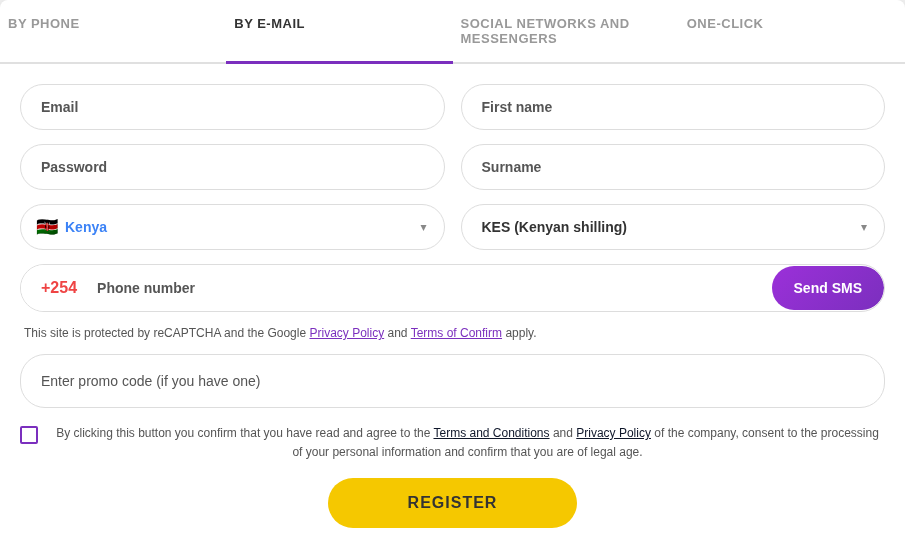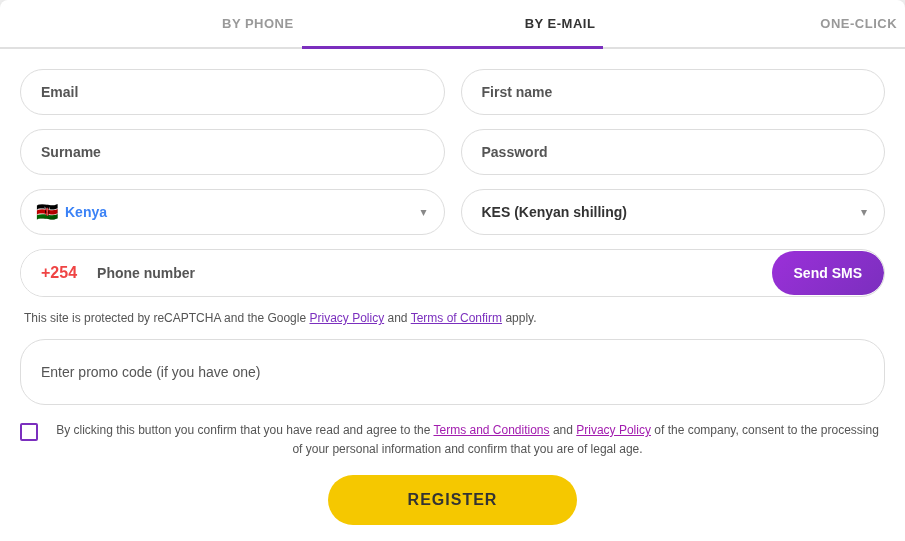--- a/index.html
+++ b/index.html
@@ -19,21 +19,21 @@
       box-shadow: 0 2px 10px rgba(0,0,0,0.1);
     }
     
     .tabs {
       display: flex;
       border-bottom: 2px solid #e0e0e0;
       margin-bottom: 20px;
     }
     .tab {
       flex: 1;
-      text-align: right;
+      text-align: left;
       padding: 16px 8px;
       font-size: 13px;
       font-weight: 600;
       color: #999;
       cursor: pointer;
       text-transform: uppercase;
       letter-spacing: 0.5px;
       position: relative;
     }
     .tab.active {
@@ -221,21 +221,21 @@
     }
     .recaptcha-text a {
       color: #7b2fbe;
       text-decoration: underline;
     }
     
     .promo-field input {
       width: 100%;
       border: 1.5px solid #ddd;
       border-radius: 25px;
-      padding: 24px 20px;
+      padding: 18px 20px;
       font-size: 14px;
       color: #555;
       outline: none;
       background: #fff;
     }
     .promo-field input::placeholder {
       color: #555;
     }
     
     .checkbox-row {
@@ -251,21 +251,21 @@
       width: 18px;
       height: 18px;
       min-width: 18px;
       border: 2px solid #7b2fbe;
       appearance: none;
       cursor: pointer;
       border-radius: 2px;
       margin-top: 2px;
     }
     .checkbox-row a {
-      color: #a21caf;
+      color: #0f172a;
       text-decoration: underline;
     }
     .checkbox-text {
       flex: 1;
       text-align: center;
       line-height: 1.6;
     }
     
     .register-btn-wrap {
       display: flex;
@@ -286,40 +286,41 @@
     }
   </style>
 </head>
 <body>
 
 <div class="card">
 
   <div class="tabs">
     <div class="tab">BY PHONE</div>
     <div class="tab active">BY E-MAIL</div>
+    <div class="tab">SOCIAL NETWORKS AND MESSENGERS</div>
     <div class="tab">ONE-CLICK</div>
   </div>
 
   <div class="form-content">
 
     <div class="form-row">
       <div class="form-field">
         <input type="email" placeholder="Email" style="">
       </div>
       <div class="form-field">
         <input type="text" placeholder="First name" style="">
       </div>
     </div>
 
     <div class="form-row">
       <div class="form-field">
+        <input type="password" placeholder="Password" style="">
+      </div>
+      <div class="form-field">
         <input type="text" placeholder="Surname" style="">
-      </div>
-      <div class="form-field">
-        <input type="password" placeholder="Password" style="">
       </div>
     </div>
 
     <div class="form-row">
       <div class="select-field">
         <span class="flag">🇰🇪</span>
         <select>
           <option>Kenya</option>
         </select>
         <span class="chevron">▾</span>

